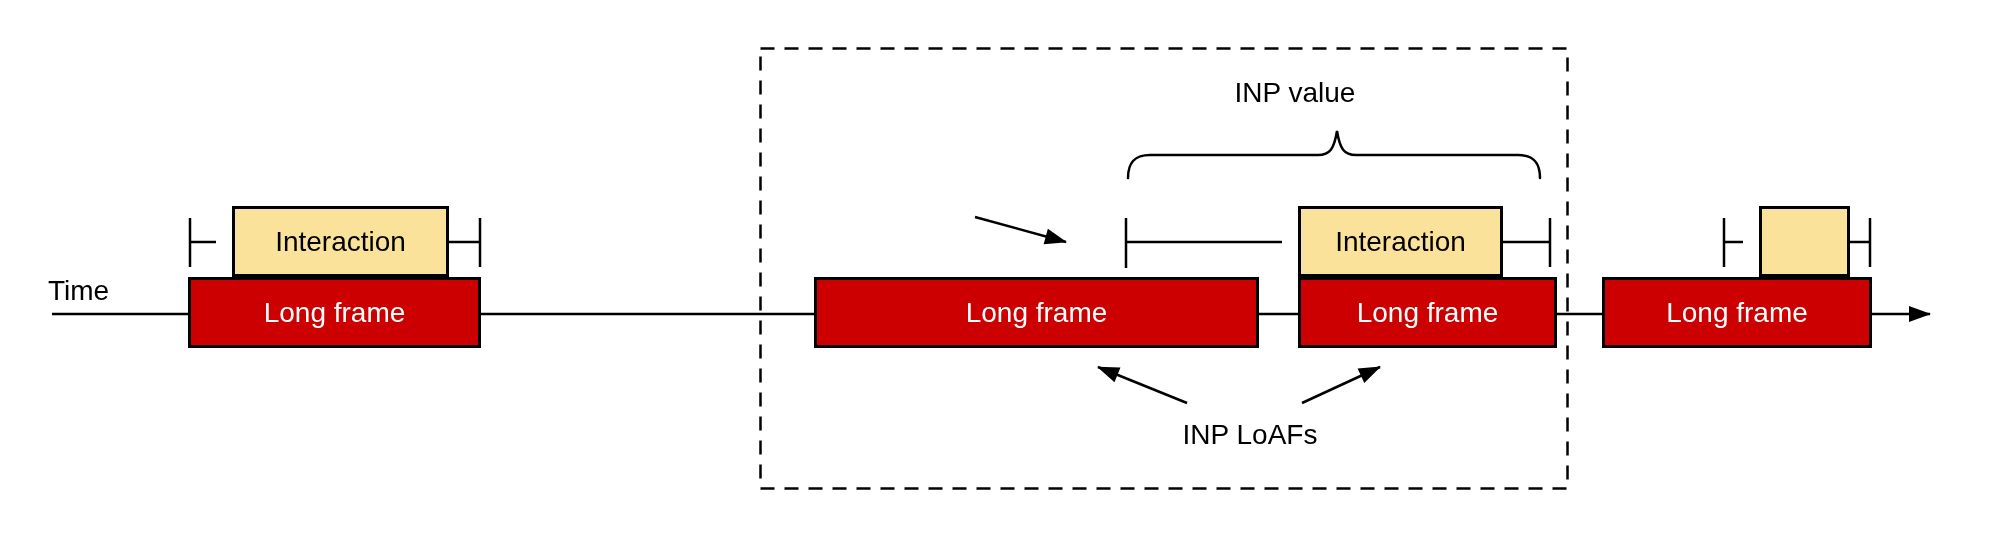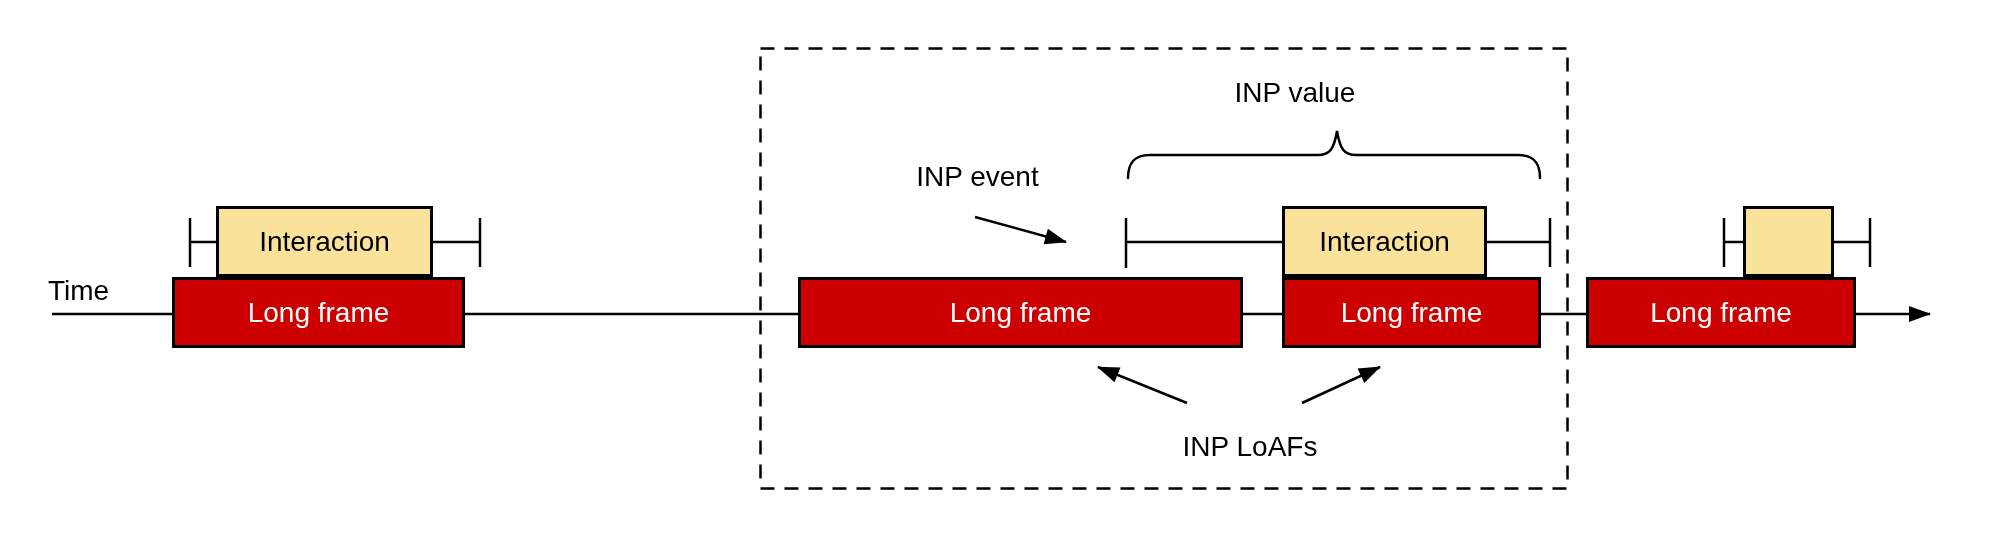--- a/index.html
+++ b/index.html
@@ -23,20 +23,21 @@
   .box {
     position: absolute;
     box-sizing: border-box;
     border: 3px solid var(--line, #000000);
     display: flex;
     align-items: center;
     justify-content: center;
     font-size: 28px;
     line-height: 1;
     white-space: nowrap;
+    margin-left: 16px;
   }
   .frame-box {
     background: var(--frame-fill, #cc0000);
     color: var(--frame-text, #ffffff);
   }
   .interaction-box {
     background: var(--interaction-fill, #fbe29a);
     color: var(--interaction-text, #000000);
   }
   .diagram-label {
@@ -115,17 +116,16 @@
     <span>Interaction</span>
   </div>
   <div class="box interaction-box" style="left:1743px; top:206px; width:91px; height:71px;">
     <span></span>
   </div>
 
   <div class="diagram-label" style="left:48px; top:276px; text-align:center;">Time</div>
 
   <div class="diagram-label" style="left:1215px; top:78px; width:160px;text-align:center;">INP value</div>
 
-  <div class="diagram-label" style="left:900px; top:162px; width:155px;">INP event</div>
 
-  <div class="diagram-label" style="left:1160px; top:420px; width:180px;margin-top:12px;">INP LoAFs</div>
+  <div class="diagram-label" style="left:1160px; top:420px; width:180px;">INP LoAFs</div>
 
 </div>
 
 </body></html>

